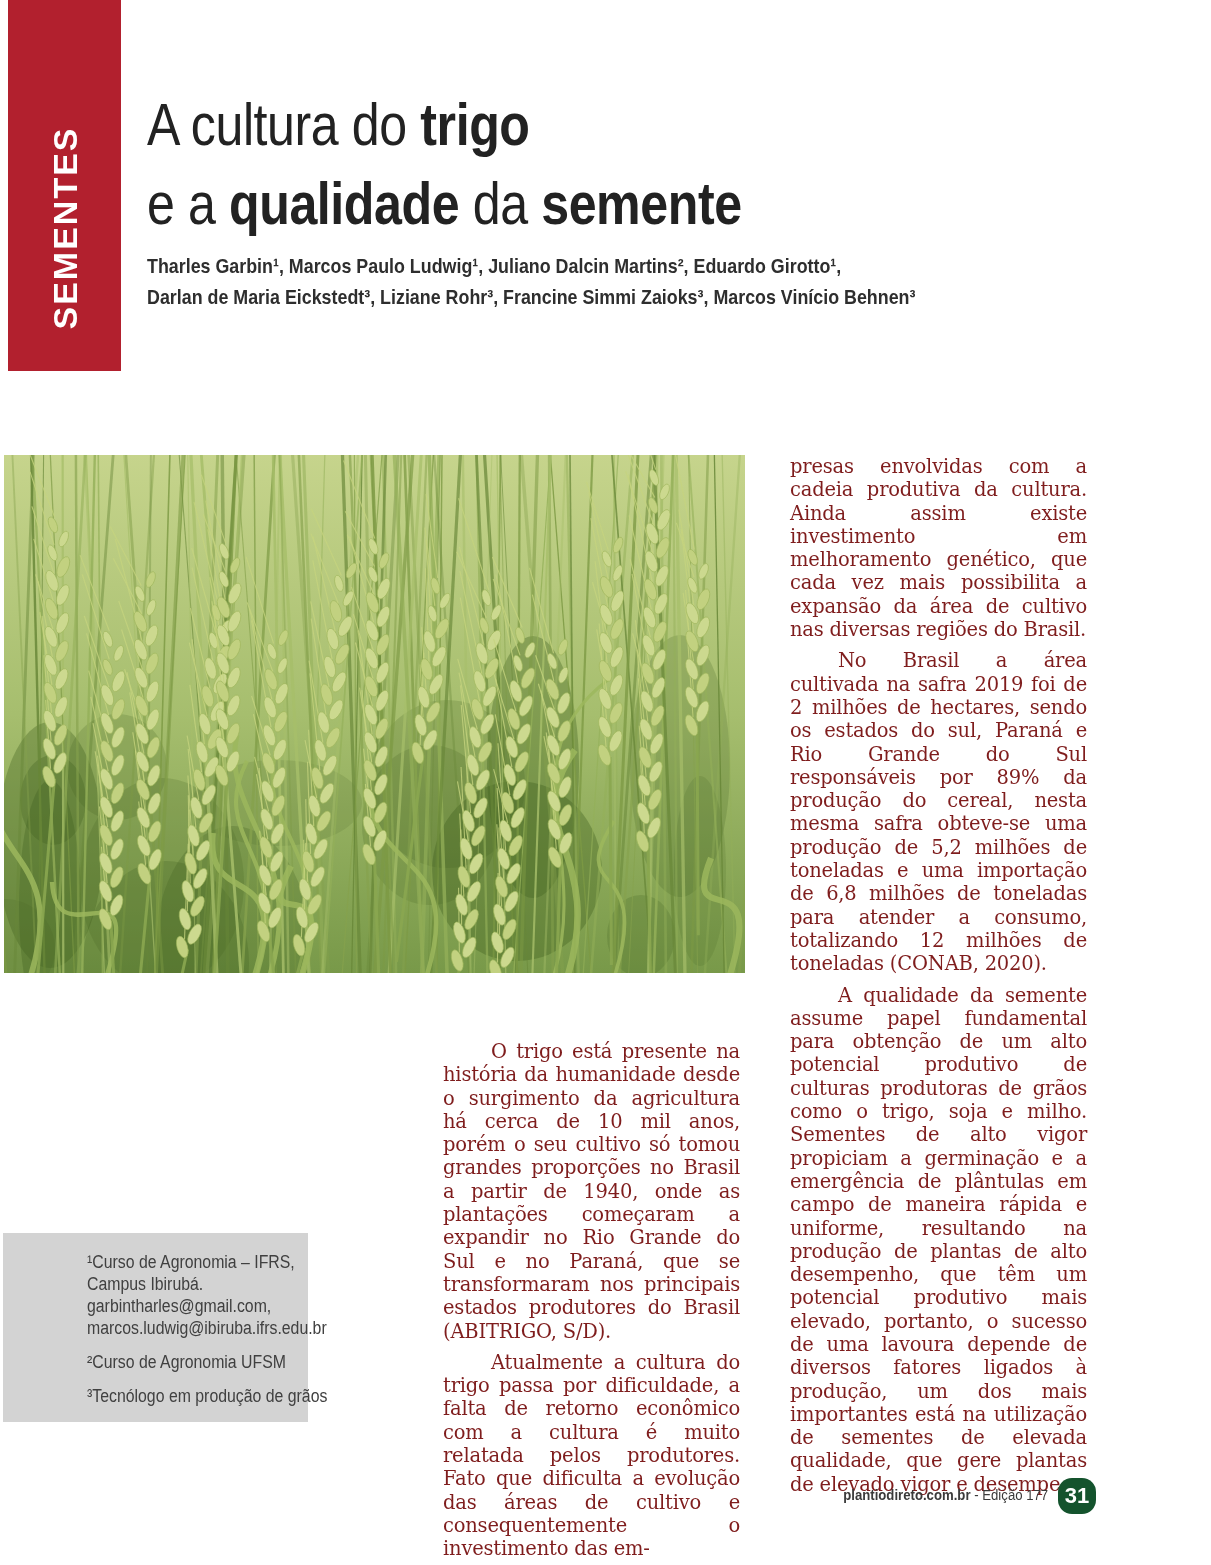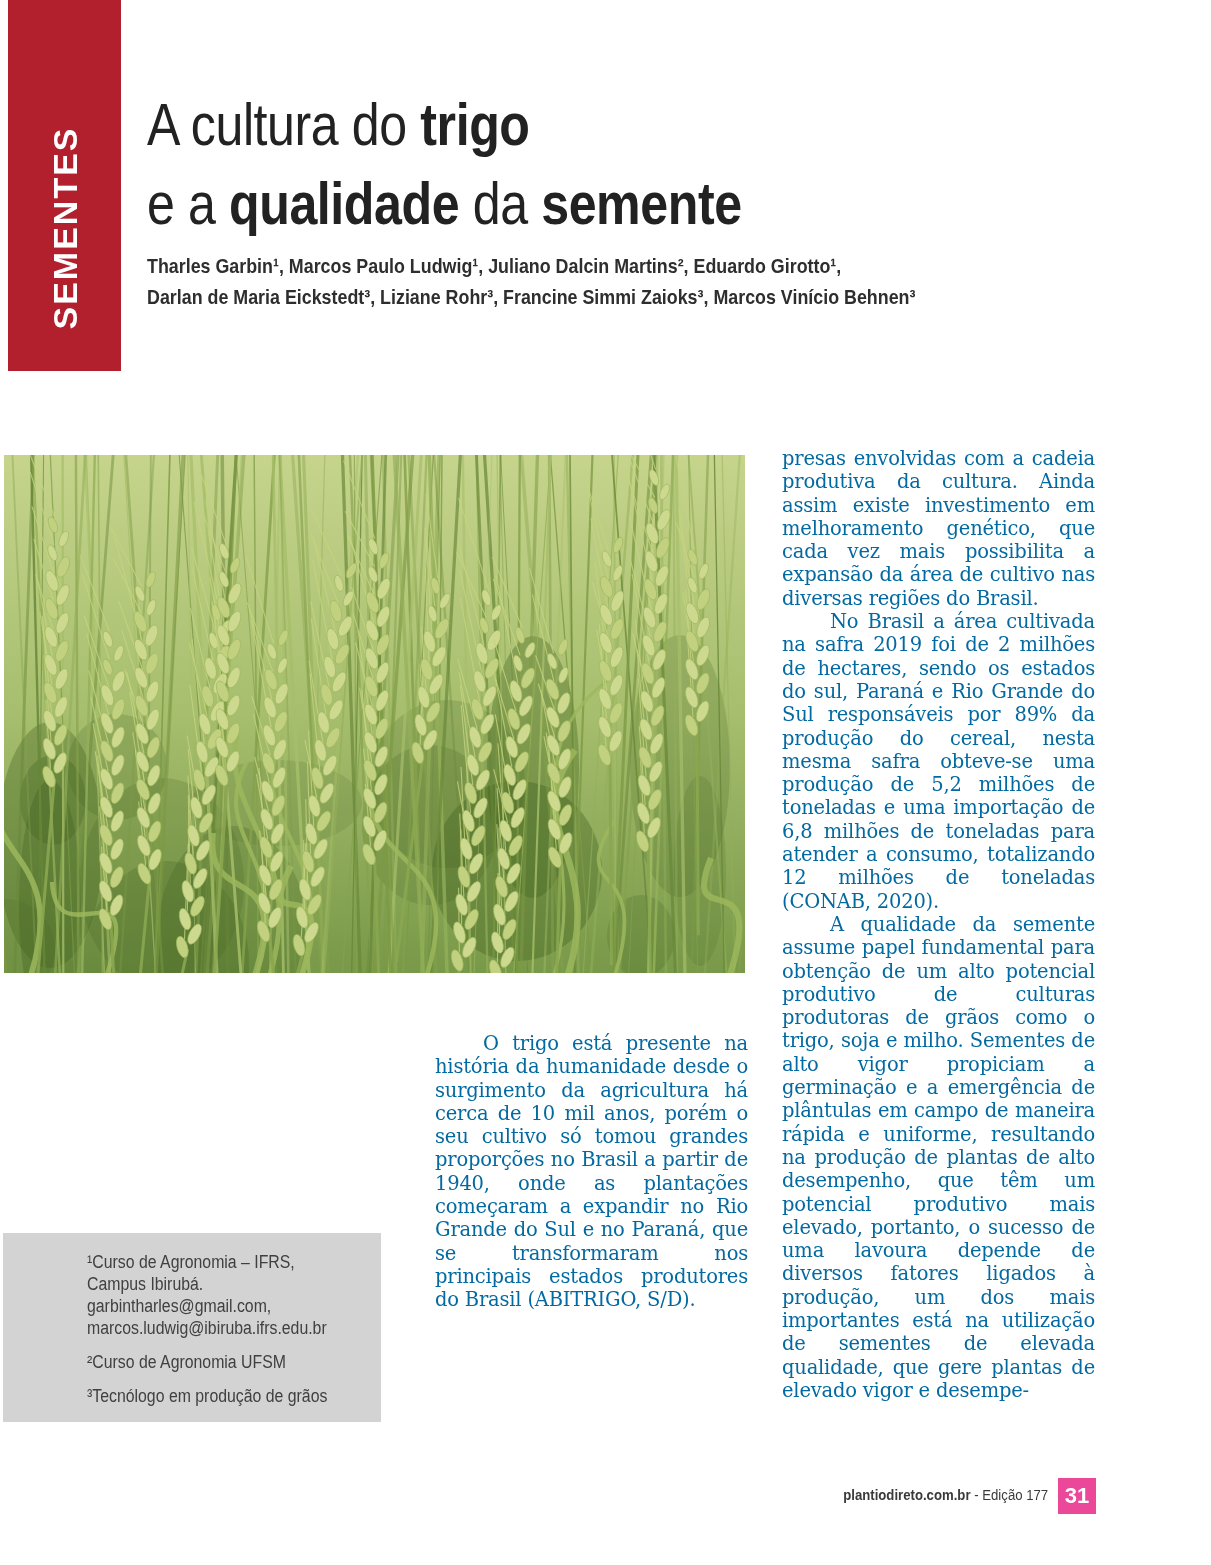--- a/index.html
+++ b/index.html
@@ -42,35 +42,35 @@
 
   
   .photo{
     position:absolute;left:4px;top:455px;width:741px;height:518px;
     margin:0;overflow:hidden;
   }
 
   
   .col{position:absolute;}
   .col p{
-    margin:0;
+    margin:8px;
     text-align:justify;
     text-indent:48px;
     font:19.5px/23.3px "DejaVu Serif",serif;
     letter-spacing:-0.2px;
-    color:#0369a1;
+    color:#7f1d1d;
     hyphens:auto;
   }
   .col p.noindent{text-indent:0;}
   .col-middle{left:435px;top:1032px;width:313px;}
   .col-right{left:782px;top:447px;width:313px;}
 
   
   .affil-box{
-    position:absolute;left:3px;top:1233px;width:378px;height:189px;
+    position:absolute;left:3px;top:1233px;width:305px;height:189px;
     background:#d3d3d3;
     box-sizing:border-box;
     padding:18px 0 0 84px;
   }
   .affil-inner{
     width:308px;
     transform:scaleX(0.88);transform-origin:0 0;
     color:#404040;font-size:18px;line-height:22px;font-weight:400;
   }
   .affil-inner p{margin:0 0 12px 0;white-space:pre-line;}
@@ -779,20 +779,21 @@
         <line x1="689.6" y1="122.3" x2="671.6" y2="68.0" stroke="#c6d47f" stroke-width="1.1" opacity="0.8"></line>
         <ellipse cx="699.1" cy="116.3" rx="3.9" ry="8.3" fill="#ccd98f" stroke="#9fb65c" stroke-width="0.6" transform="rotate(22 699.1 116.3)"></ellipse>
         <ellipse cx="688.1" cy="102.3" rx="3.9" ry="8.3" fill="#c2d180" stroke="#9fb65c" stroke-width="0.6" transform="rotate(-22 688.1 102.3)"></ellipse>
         <line x1="689.6" y1="94.3" x2="669.2" y2="-4.8" stroke="#c6d47f" stroke-width="1.1" opacity="0.8"></line>
       </g>
     </svg>
 </figure>
 
 <section class="col col-middle">
   <p>O trigo está presente na história da humanidade desde o surgimento da agricultura há cerca de 10 mil anos, porém o seu cultivo só tomou grandes proporções no Brasil a partir de 1940, onde as plantações começaram a expandir no Rio Grande do Sul e no Paraná, que se transformaram nos principais estados produtores do Brasil (ABITRIGO, S/D).</p>
+  <p>Atualmente a cultura do trigo passa por dificuldade, a falta de retorno econômico com a cultura é muito relatada pelos produtores. Fato que dificulta a evolução das áreas de cultivo e consequentemente o investimento das em-</p>
 </section>
 
 <section class="col col-right">
   <p class="noindent">presas envolvidas com a cadeia produtiva da cultura. Ainda assim existe investimento em melhoramento genético, que cada vez mais possibilita a expansão da área de cultivo nas diversas regiões do Brasil.</p>
   <p>No Brasil a área cultivada na safra 2019 foi de 2 milhões de hectares, sendo os estados do sul, Paraná e Rio Grande do Sul responsáveis por 89% da produção do cereal, nesta mesma safra obteve-se uma produção de 5,2 milhões de toneladas e uma importação de 6,8 milhões de toneladas para atender a consumo, totalizando 12 milhões de toneladas (CONAB, 2020).</p>
   <p>A qualidade da semente assume papel fundamental para obtenção de um alto potencial produtivo de culturas produtoras de grãos como o trigo, soja e milho. Sementes de alto vigor propiciam a germinação e a emergência de plântulas em campo de maneira rápida e uniforme, resultando na produção de plantas de alto desempenho, que têm um potencial produtivo mais elevado, portanto, o sucesso de uma lavoura depende de diversos fatores ligados à produção, um dos mais importantes está na utilização de sementes de elevada qualidade, que gere plantas de elevado vigor e desempe-</p>
 </section>
 
 <aside class="affil-box" style="background: rgb(211, 211, 211);">
   <div class="affil-inner">
@@ -801,15 +802,15 @@
 garbintharles@gmail.com,
 marcos.ludwig@ibiruba.ifrs.edu.br</p>
     <p>²Curso de Agronomia UFSM</p>
     <p>³Tecnólogo em produção de grãos</p>
   </div>
 </aside>
 
 <div class="footer-text">
   <span class="site">plantiodireto.com.br</span><span> - Edição 177</span>
 </div>
-<div class="page-box" style="background: #ec4899;">
+<div class="page-box" style="background: #14532d; border-radius: 14px;">
   <span>31</span>
 </div>
 
 </body></html>

